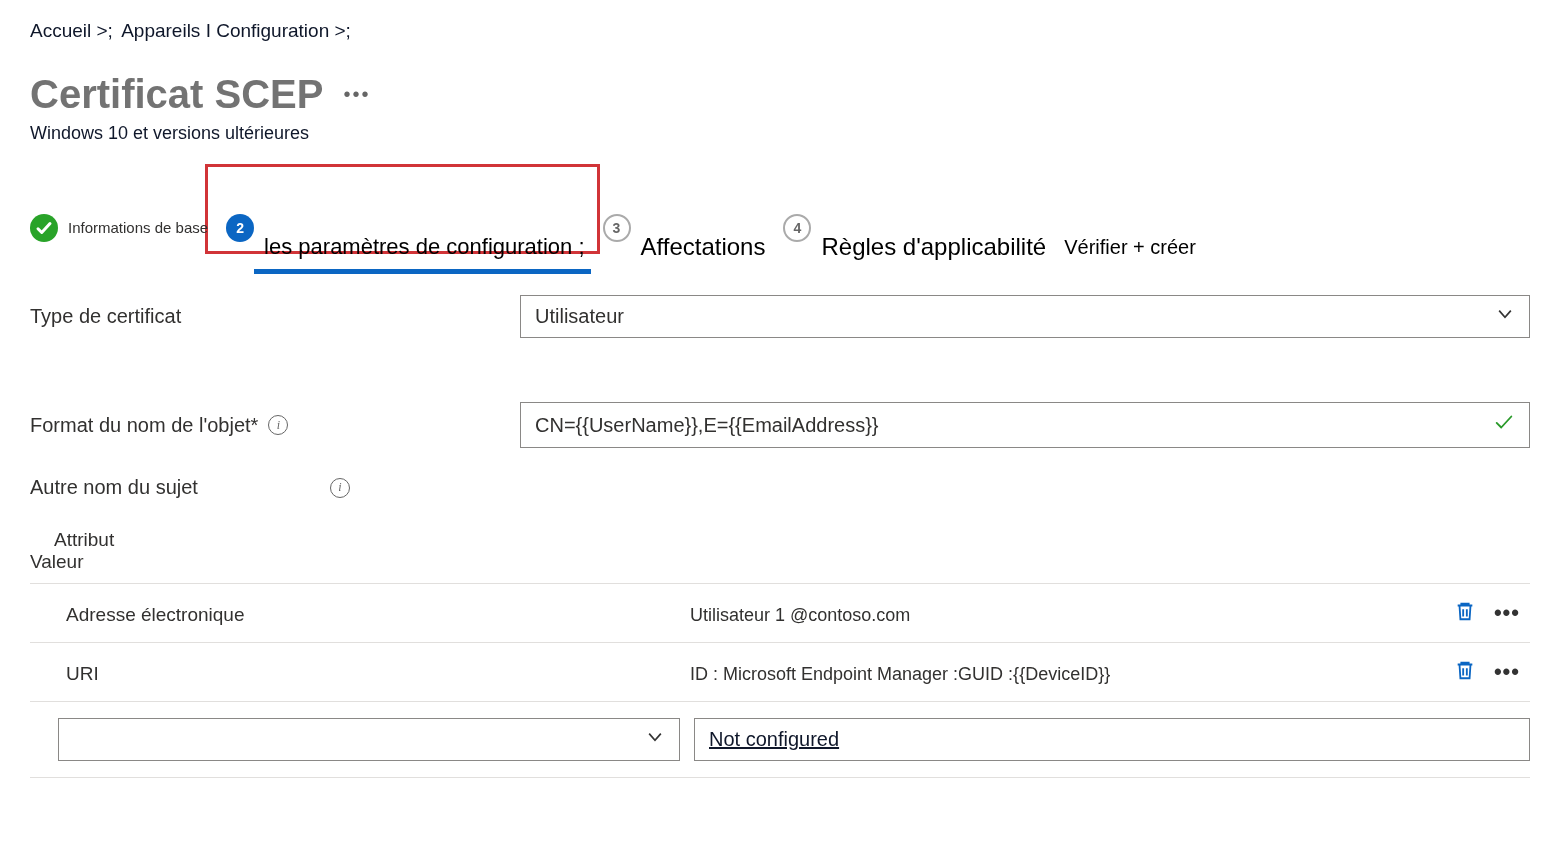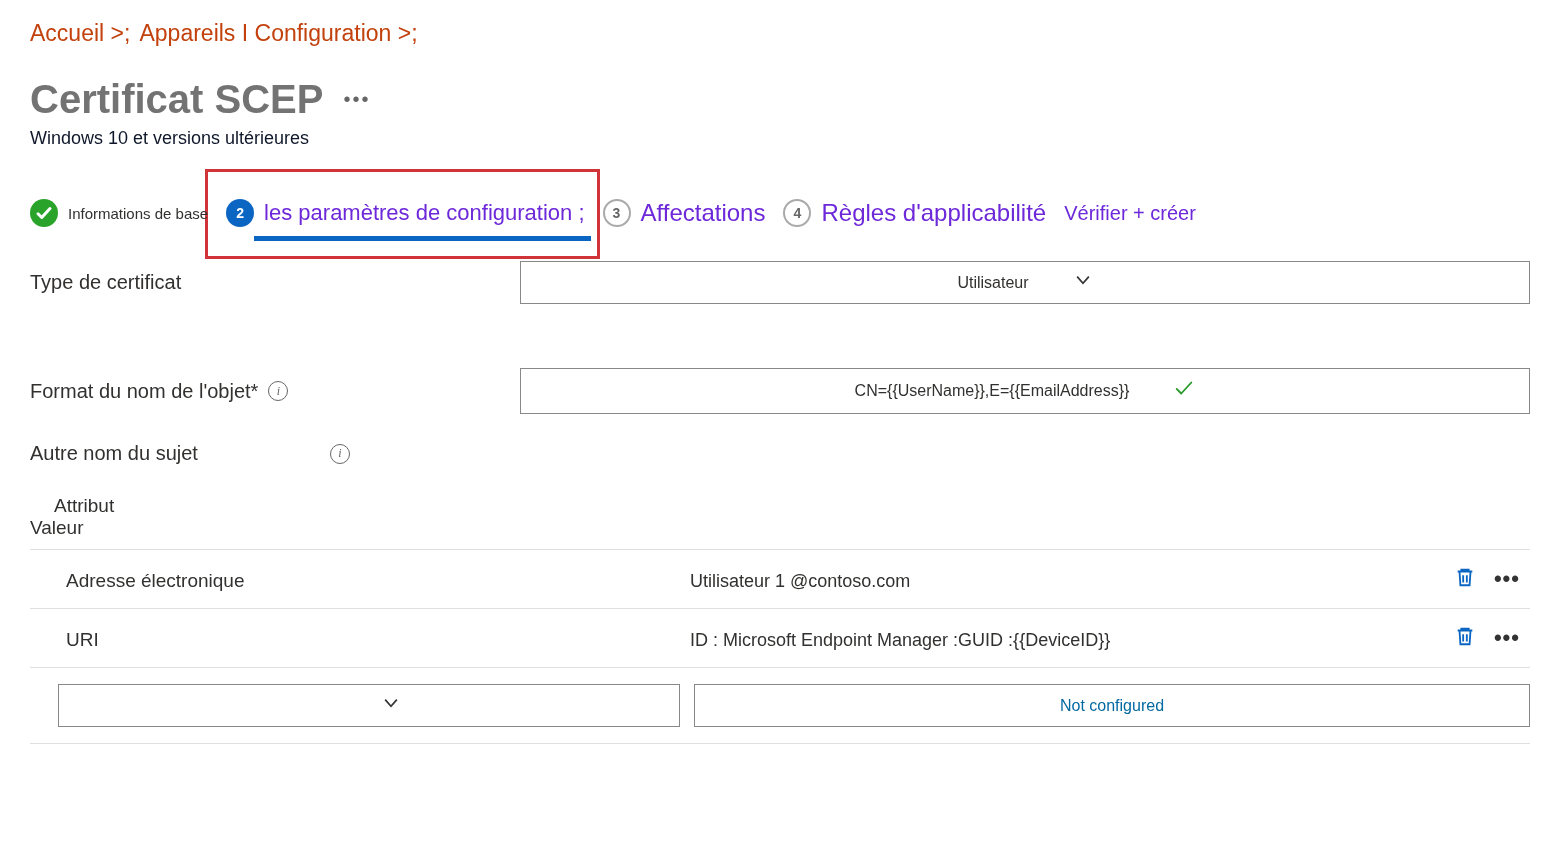--- a/index.html
+++ b/index.html
@@ -4,22 +4,22 @@
   <style>
     * { box-sizing: border-box; margin: 0; padding: 0; }
     body {
       font-family: "Segoe UI", Tahoma, Geneva, sans-serif;
       background: #ffffff;
       color: #323130;
       padding: 20px 30px;
       width: 1560px;
     }
     .breadcrumb {
-      font-size: 23px;
-      color: #c2410c;
+      font-size: 19px;
+      color: #0f172a;
       margin-bottom: 30px;
     }
     .breadcrumb span { margin-right: 4px; }
     .page-title-row {
       display: flex;
       align-items: center;
       gap: 20px;
     }
     .page-title {
       font-size: 40px;
@@ -55,21 +55,21 @@
     .step-circle.done {
       background: #29a329; color: #fff;
     }
     .step-circle.active {
       background: #0b66c3; color: #fff;
     }
     .step-circle.pending {
       background: #fff; color: #666; border: 2px solid #aaa;
     }
     .step-label.small { font-size: 15px; }
-    .step-label.big { font-size: 24px; color: #6d28d9; }
+    .step-label.big { font-size: 24px; color: #000000; margin-top: 39px; }
     .step.active-step .step-label.big { font-size: 22px; }
     .step.active-step::after {
       content: "";
       position: absolute;
       left: 28px; right: -6px; bottom: 0;
       height: 5px;
       background: #0b66c3;
     }
     .highlight-box {
       position: absolute;
@@ -95,24 +95,24 @@
     }
     .info-icon {
       width: 20px; height: 20px; border: 1.5px solid #666; border-radius: 50%;
       display: inline-flex; align-items: center; justify-content: center;
       font-size: 12px; color: #666; font-style: italic; font-family: Georgia, serif;
     }
     .select-box, .text-box {
       flex: 1;
       border: 1px solid #8a8886;
       padding: 8px 14px;
-      font-size: 16px;
-      display: flex;
-      align-items: center;
-      justify-content: center;
+      font-size: 20px;
+      display: flex;
+      align-items: center;
+      justify-content: space-between;
       background: #fff;
       min-height: 42px;
       gap: 44px;
     }
     .chevron { font-size: 18px; color: #333; }
     .checkmark { color: #2a9a2a; font-size: 22px; font-weight: bold; }
     .san-header {
       display: flex;
       font-size: 19px;
       color: #323130;
@@ -137,21 +137,21 @@
     .trash-icon svg { width: 22px; height: 22px; }
     .dots { font-size: 22px; color: #333; letter-spacing: 1px; cursor: pointer; font-weight: bold; }
     .san-input-row {
       display: flex;
       gap: 14px;
       border-top: 1px solid #e1dfdd;
       padding: 16px 0 16px 28px;
       border-bottom: 1px solid #e1dfdd;
     }
     .san-input-row .select-box { width: 622px; flex: none; }
-    .san-input-row .text-box { flex: 1; color: #0369a1; }
+    .san-input-row .text-box { flex: 1; color: #0f172a; text-decoration: underline; }
   </style>
 </head>
 <body>
 
 <div class="breadcrumb">
   <span>Accueil &gt;;</span>
   <span>Appareils I Configuration &gt;;</span>
 </div>
 
 <div class="page-title-row">

